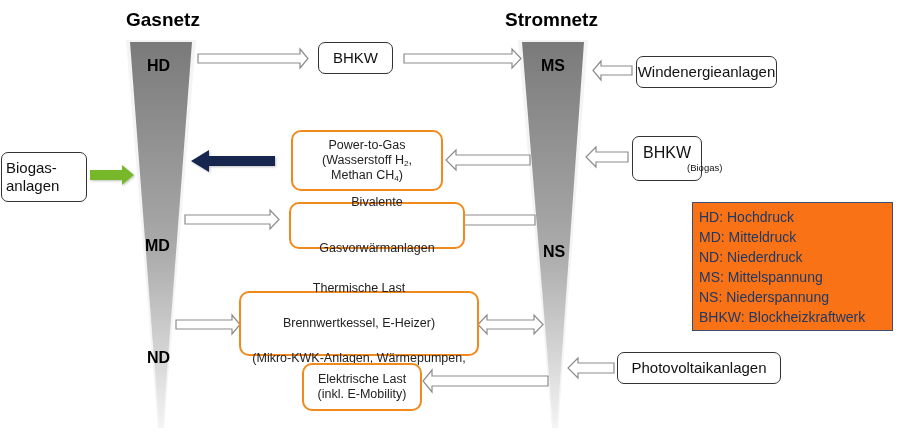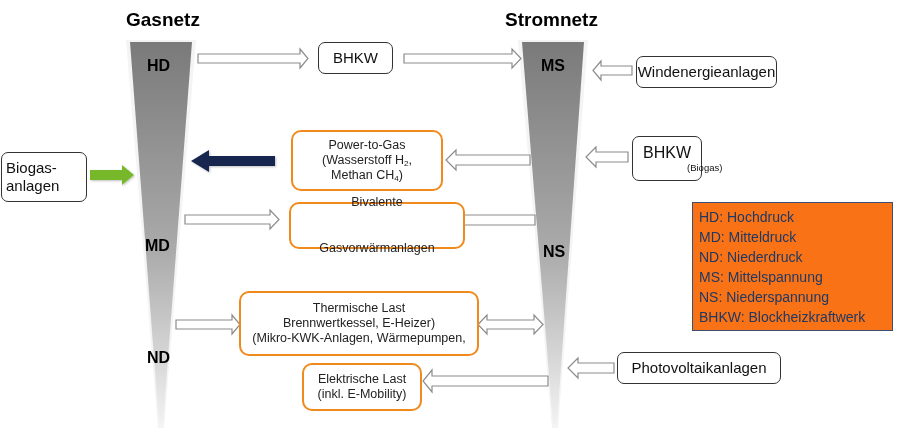--- a/index.html
+++ b/index.html
@@ -102,21 +102,21 @@
 
 <div class="box orange" style="left:291px; top:130px; width:152px; height:61px;">
   <span>Power-to-Gas</span>
   <span><span>(Wasserstoff H</span><sub>2</sub><span>,</span></span>
   <span><span>Methan CH</span><sub>4</sub><span>)</span></span>
 </div>
 <div class="box orange" style="left:289px; top:202px; width:176px; height:47px;gap:30px;">
   <span>Bivalente</span>
   <span>Gasvorwärmanlagen</span>
 </div>
-<div class="box orange" style="left:239px; top:291px; width:240px; height:65px;">
+<div class="box orange" style="left:239px; top:291px; width:240px; height:65px;gap:20px;">
   <span>Thermische Last</span>
   <span>Brennwertkessel, E-Heizer)</span>
   <span>(Mikro-KWK-Anlagen, Wärmepumpen,</span>
 </div>
 <div class="box orange" style="left:302px; top:363px; width:120px; height:48px;">
   <span>Elektrische Last</span>
   <span>(inkl. E-Mobility)</span>
 </div>
 
 <div class="legend" style="left:692px; top:202px; width:201px; height:129px;">

